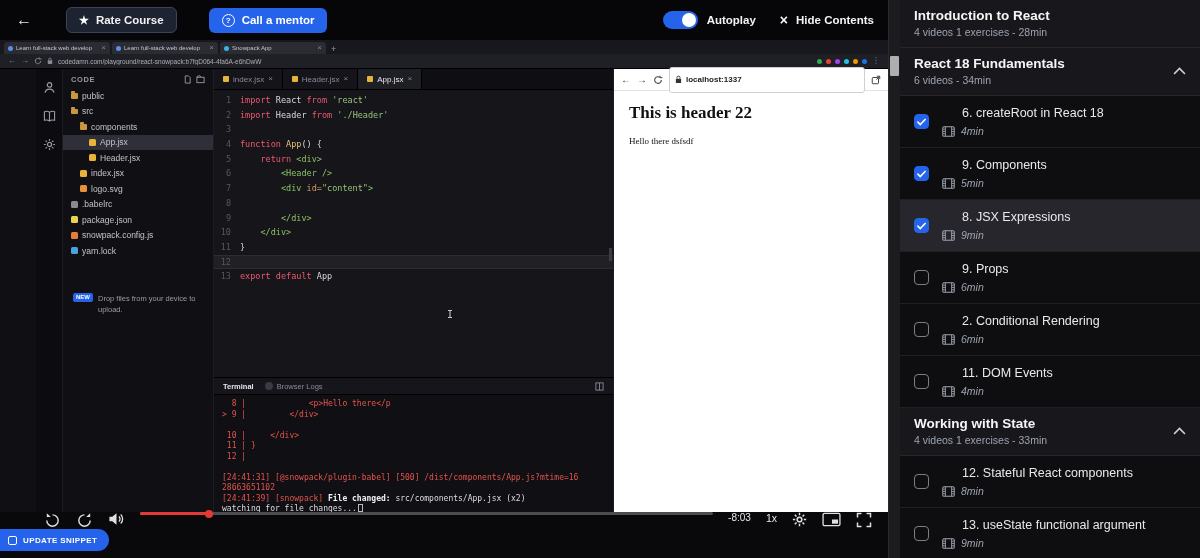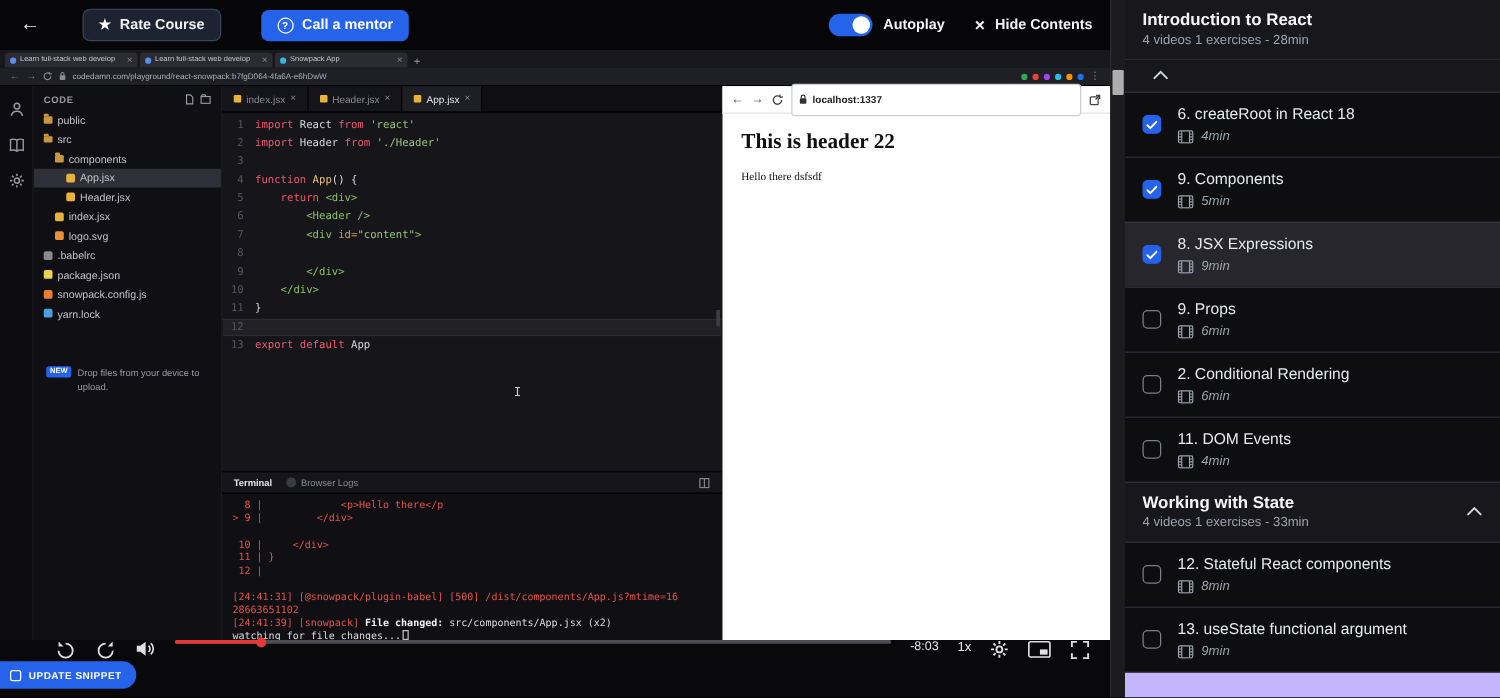--- a/index.html
+++ b/index.html
@@ -38,21 +38,21 @@
 .tc { color: #85858d; font-size: 8px; line-height: 1; }
 .newtab { color: #999; font-size: 9px; margin-left: 5px; }
 
 .chrome-url { height: 15px; background: #1f1f26; display: flex; align-items: center; gap: 5px; padding: 0 8px; border-bottom: 1px solid #000; flex: none; }
 .navg { color: #8b8b94; font-size: 8px; line-height: 1; }
 .urltext { flex: 1; font-size: 6.5px; color: #aeaeb6; white-space: nowrap; overflow: hidden; }
 .extrow { display: flex; gap: 4px; align-items: center; }
 .extdot { width: 5px; height: 5px; border-radius: 50%; display: inline-block; }
 
 
-.ide { flex: 1; display: flex; min-height: 0; }
+.ide { flex: 1; display: flex; min-height: 0; margin-left: 36px; }
 .activitybar { width: 27px; background: #0c0c10; display: flex; flex-direction: column; align-items: center; padding-top: 12px; gap: 16px; border-right: 1px solid #1c1c22; flex: none; }
 .explorer { width: 151px; background: #101014; border-right: 1px solid #1c1c22; display: flex; flex-direction: column; flex: none; overflow: hidden; }
 .exp-h { display: flex; align-items: center; justify-content: space-between; padding: 6px 8px 4px; color: #9a9aa4; font-size: 7.5px; font-weight: bold; letter-spacing: .6px; }
 .exp-ico { display: flex; gap: 4px; }
 .frow { display: flex; align-items: center; gap: 4px; height: 15.5px; color: #c2c2ca; padding-left: 8px; white-space: nowrap; font-size: 8.5px; }
 .frow.sel { background: #2f2f3a; }
 .ficon { width: 7px; height: 7px; border-radius: 1.5px; flex: none; position: relative; }
 .ficon.folder { height: 5.5px; border-radius: 1px; }
 .ficon.folder::before { content: ""; position: absolute; top: -2px; left: 0; width: 4px; height: 2px; background: inherit; border-radius: 1px 1px 0 0; }
 .drop { margin-top: 34px; padding: 0 10px; display: flex; gap: 5px; align-items: flex-start; }
@@ -112,21 +112,21 @@
 .sidebar { width: 300px; background: #c4b5fd; display: flex; flex-direction: column; overflow: hidden; flex: none; }
 .sec-h { background: #18181c; border-bottom: 1px solid #26262b; padding: 8px 14px 9px; display: flex; align-items: center; cursor: pointer; }
 .sec-t { flex: 1; }
 .sec-title { color: #f5f5f7; font-size: 13.5px; font-weight: bold; }
 .sec-meta { color: #9ca3af; font-size: 10.5px; margin-top: 3px; }
 .chev { flex: none; margin-left: 8px; }
 .lesson { display: flex; align-items: center; gap: 13px; padding: 10px 14px; border-bottom: 1px solid #1f1f24; background: #0e0e11; cursor: pointer; }
 .lesson.active { background: #26262c; }
 .cb { width: 15px; height: 15px; border: 1.8px solid #7a7f88; border-radius: 4px; flex: none; display: flex; align-items: center; justify-content: center; background: transparent; }
 .cb.on { background: #2563eb; border-color: #2563eb; }
-.l-title { color: #e7e9ec; font-size: 12.5px; }
+.l-title { color: #e7e9ec; font-size: 12.5px; margin-left: 20px; }
 .l-sub { display: flex; align-items: center; gap: 6px; margin-top: 5px; }
 .l-dur { color: #9ca3af; font-size: 10.5px; font-style: italic; }
 </style>
 </head>
 <body>
 
 <div class="app">
 
   <div class="main">
 
@@ -469,20 +469,24 @@
   </div>
 
   <aside class="sidebar" id="sidebarRoot">
       <div class="sec-h">
         <div class="sec-t">
           <div class="sec-title">Introduction to React</div>
           <div class="sec-meta">4 videos 1 exercises - 28min</div>
         </div>
       </div>
       <div class="sec-h">
+        <div class="sec-t">
+          <div class="sec-title">React 18 Fundamentals</div>
+          <div class="sec-meta">6 videos - 34min</div>
+        </div>
         <svg class="chev" width="13" height="8" viewBox="0 0 13 8">
           <path d="M1.5 6.5 6.5 1.5 11.5 6.5" fill="none" stroke="#cfd3da" stroke-width="1.6" stroke-linecap="round"></path>
         </svg>
       </div>
       <div class="lesson">
         <span class="cb on">
           <svg width="9" height="8" viewBox="0 0 10 8">
             <path d="M1 4.2 3.6 6.8 9 1.2" fill="none" stroke="#fff" stroke-width="1.8" stroke-linecap="round"></path>
           </svg>
         </span>

